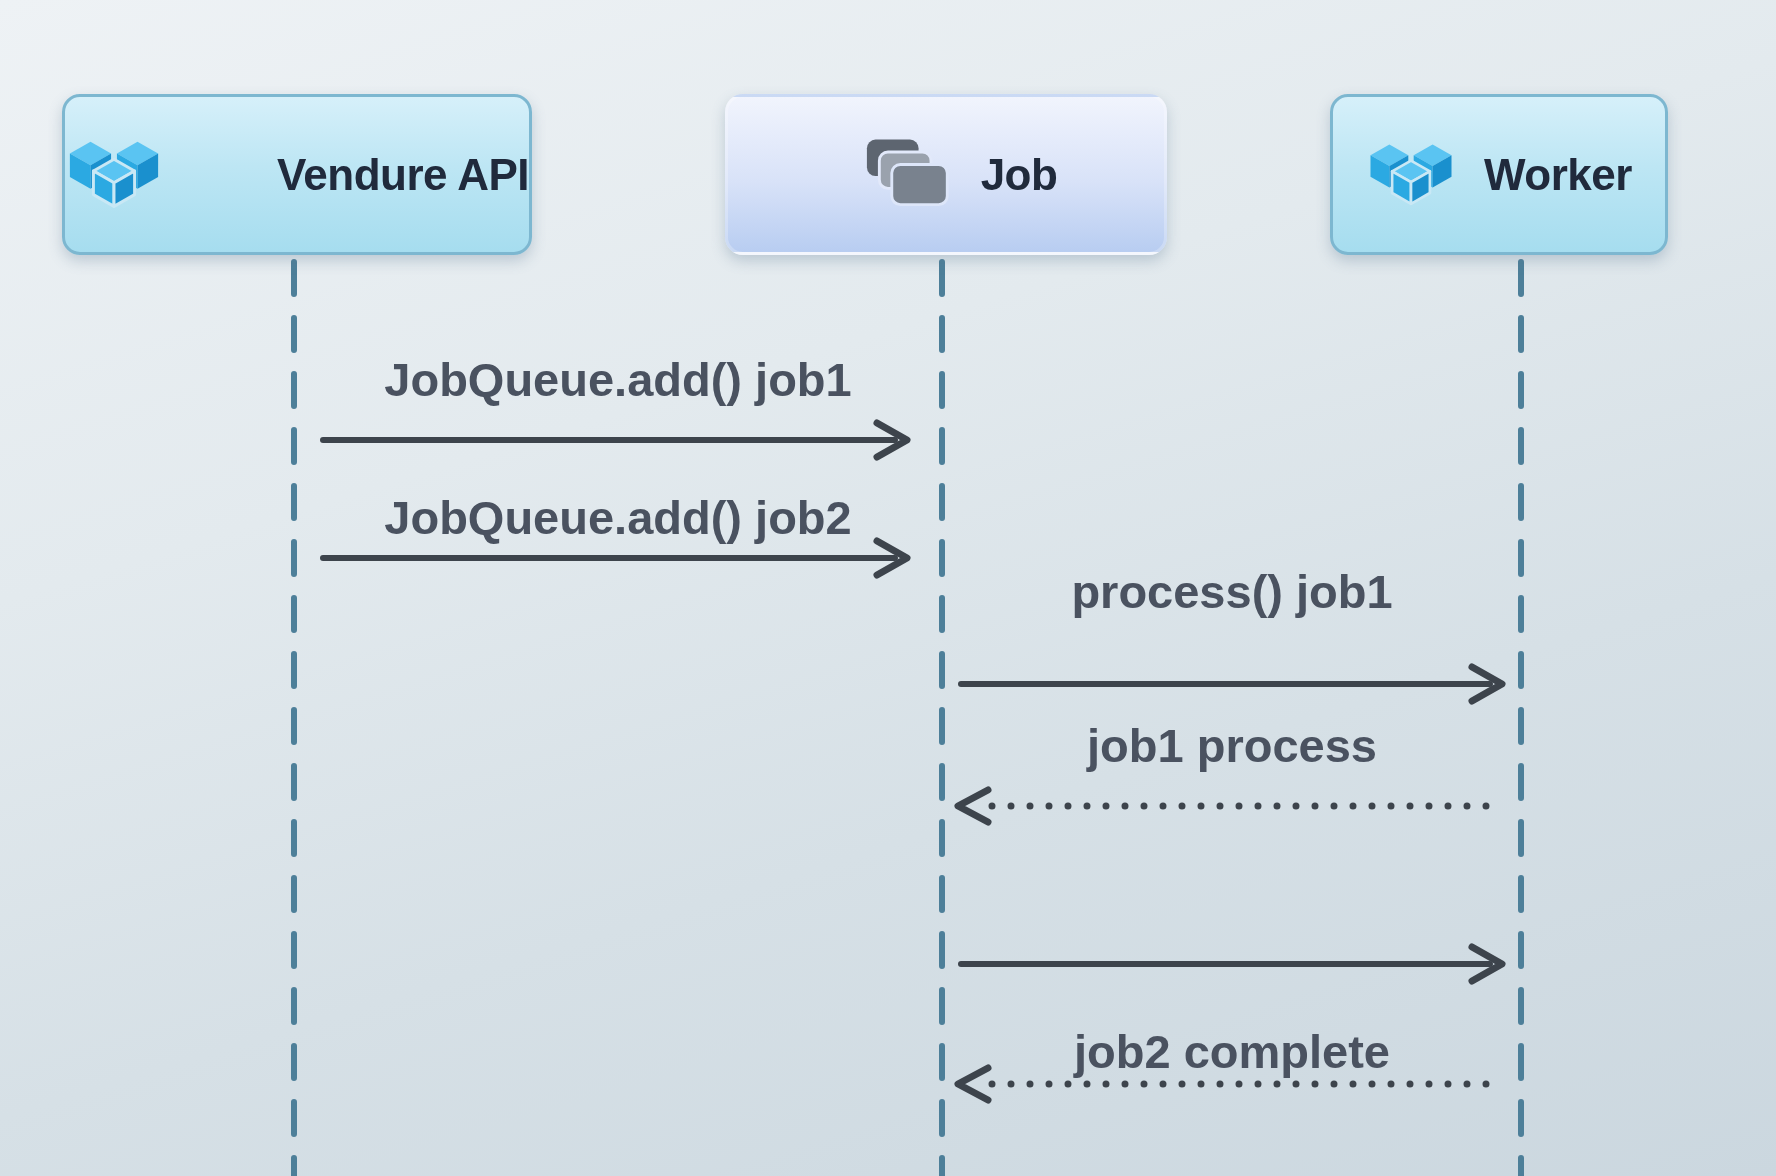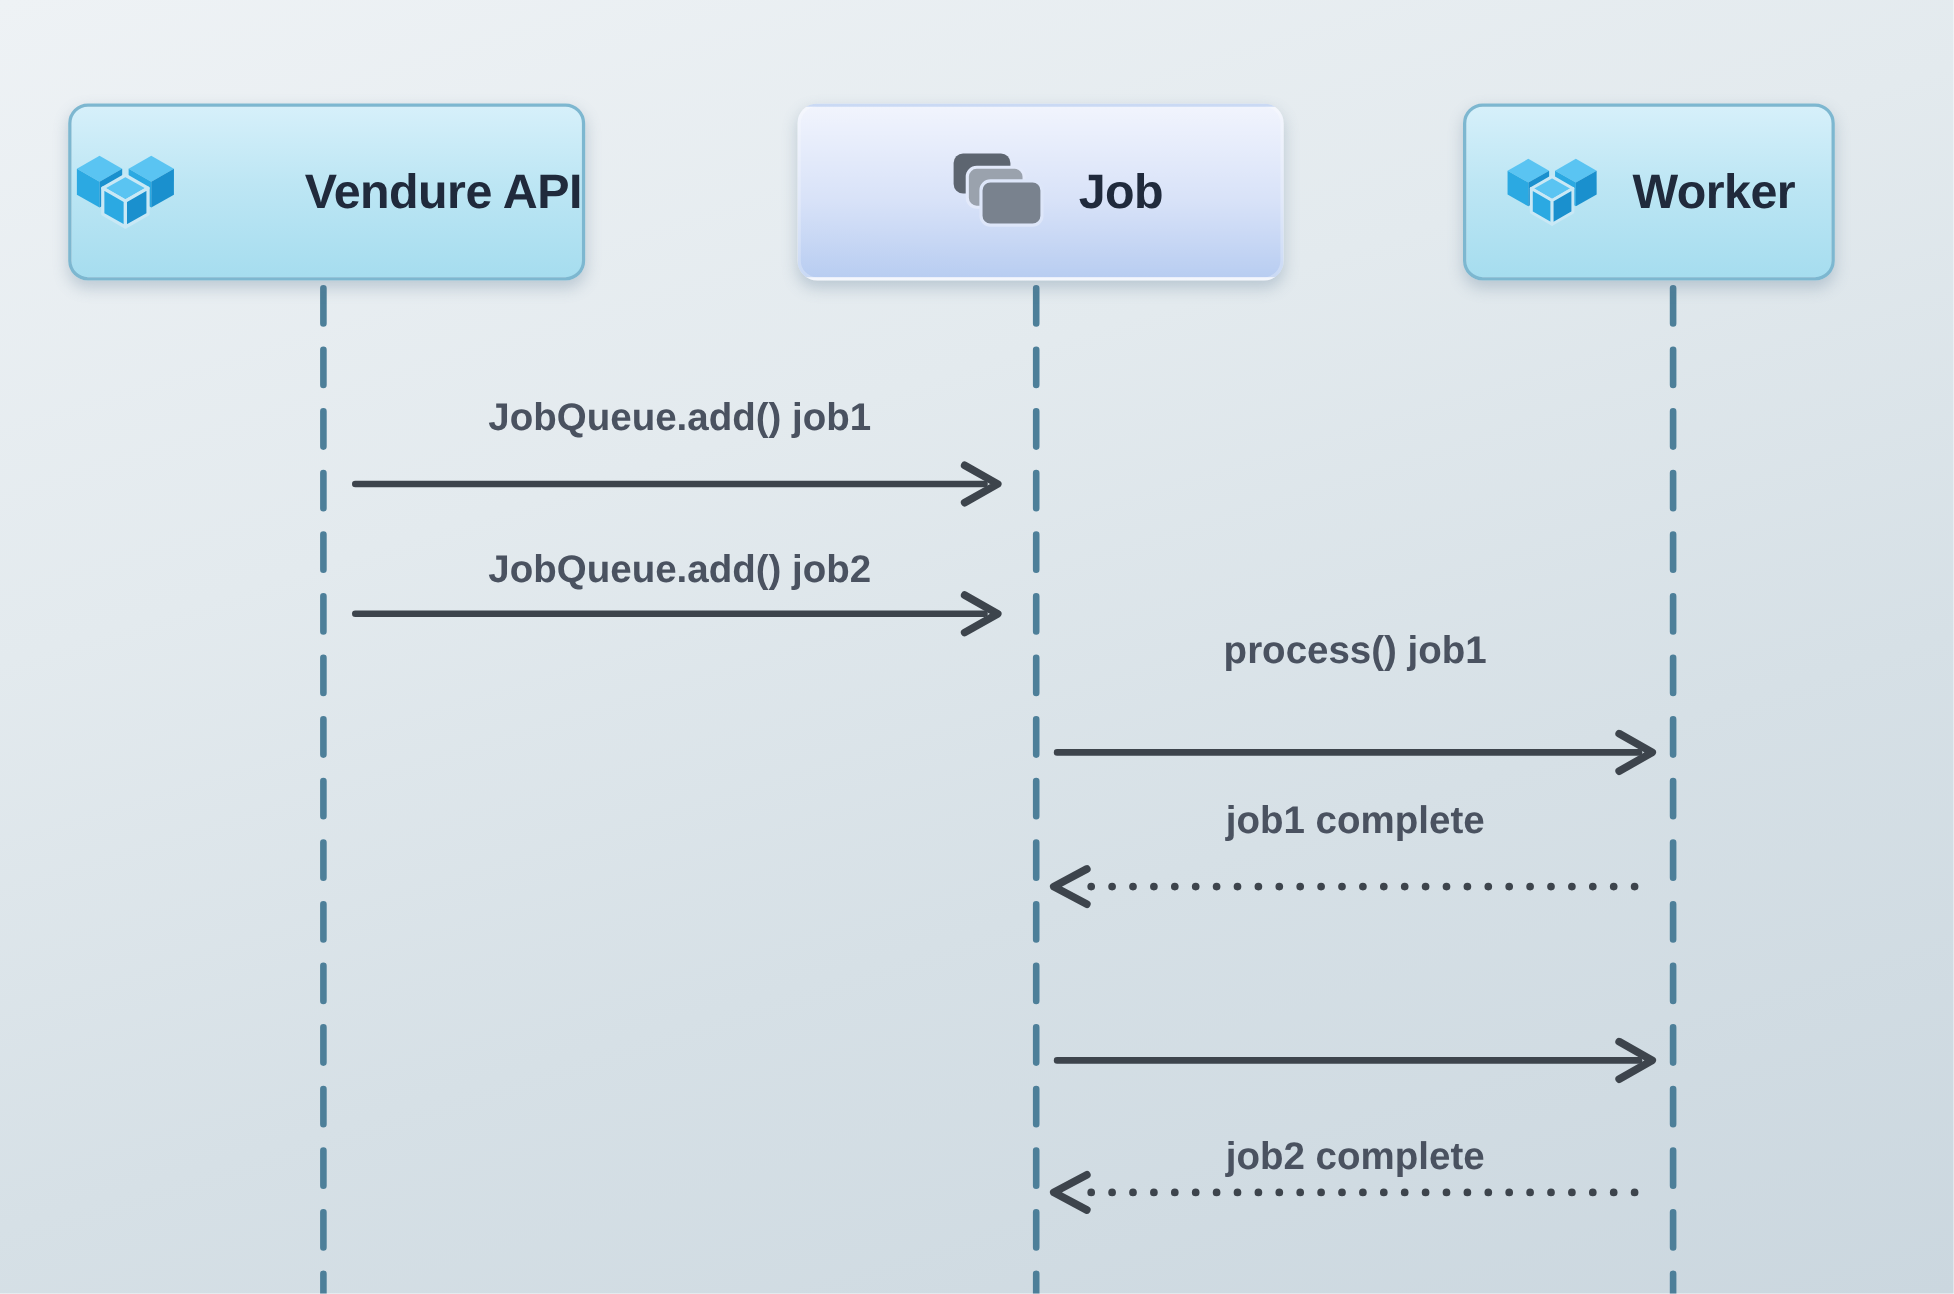--- a/index.html
+++ b/index.html
@@ -27,21 +27,21 @@
     padding-left:30px;
   }
   .actor__label{
     font-size:44px;font-weight:700;color:#202a3c;letter-spacing:-0.5px;
     white-space:nowrap;
   }
   .actor__icon{flex:0 0 auto;display:block;}
   
   .msg-label{
     position:absolute;height:44px;line-height:44px;text-align:center;
-    font-size:35px;font-weight:700;color:#4a5260;white-space:nowrap;
+    font-size:47px;font-weight:700;color:#4a5260;white-space:nowrap;
   }
   .span-left{left:294px;width:648px;}
   .span-right{left:942px;width:580px;}
   
   .wires{position:absolute;left:0;top:0;width:1776px;height:1176px;}
 </style>
 </head>
 <body>
 
 <div class="stage">
@@ -129,18 +129,18 @@
     </svg>
     <span class="actor__label">Worker</span>
   </div>
 
   <div class="msg-label span-left" style="top:358px;">JobQueue.add() job1</div>
 
   <div class="msg-label span-left" style="top:496px;">JobQueue.add() job2</div>
 
   <div class="msg-label span-right" style="top:570px;">process() job1</div>
 
-  <div class="msg-label span-right" style="top:724px;">job1 complete</div>
+  <div class="msg-label span-right" style="top:724px;">job1 process</div>
 
 
   <div class="msg-label span-right" style="top:1030px;">job2 complete</div>
 
 </div>
 
 </body></html>

